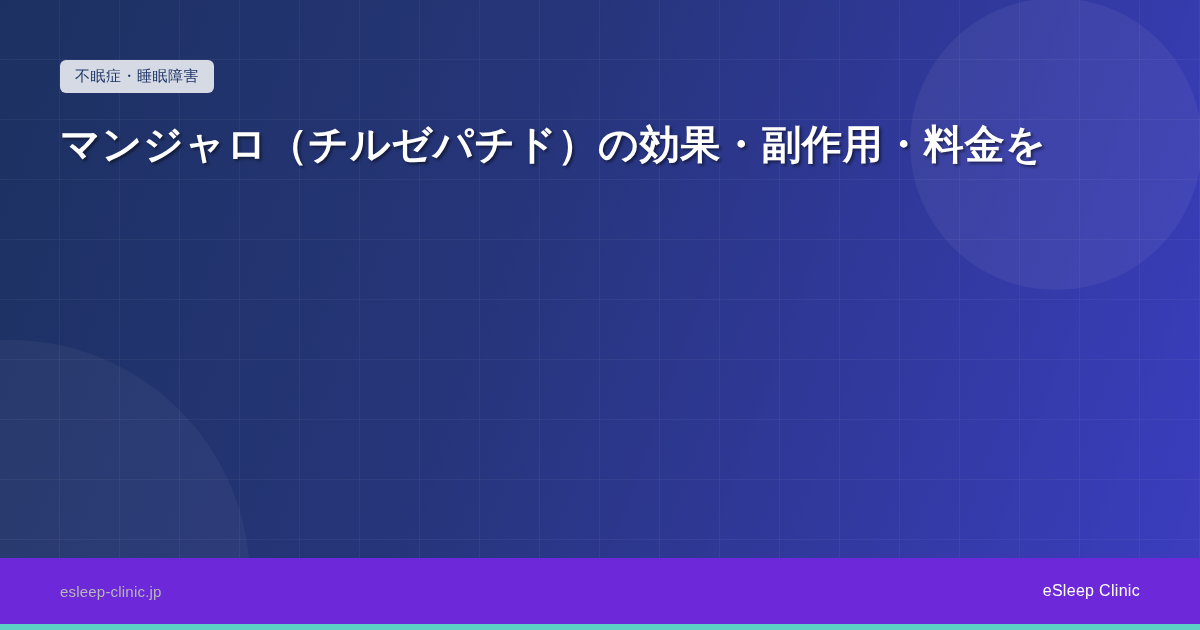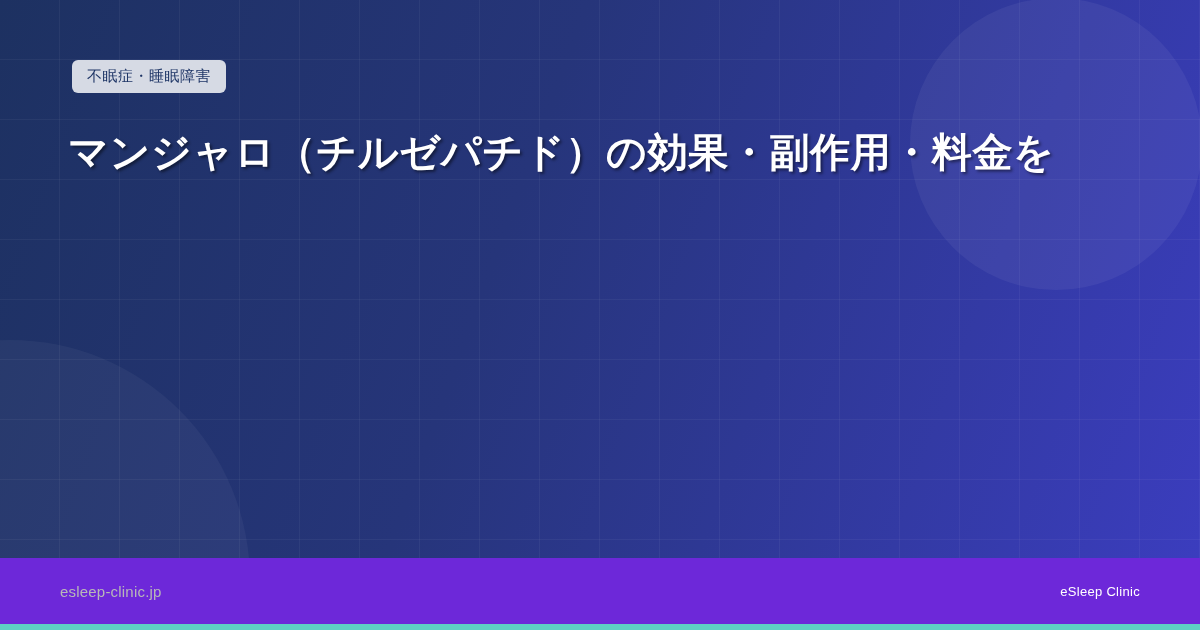--- a/index.html
+++ b/index.html
@@ -70,30 +70,29 @@
     height: 33px;
     display: flex;
     align-items: center;
     padding: 0 15px;
     border-radius: 6px;
     background: #d6dae4;
     color: #1e3566;
     font-size: 15px;
     letter-spacing: 0.5px;
     white-space: nowrap;
-    margin-left: 12px;
   }
 
   
   .title {
     position: absolute;
     left: 60px;
     top: 114px;
     width: 1090px;
-    margin: 8px;
+    margin: 0;
     color: #ffffff;
     font-size: 40px;
     font-weight: bold;
     line-height: 61px;
     letter-spacing: 0.6px;
     text-shadow: 2px 2px 3px rgba(0,0,0,0.48);
   }
   .title .line { display: block; white-space: nowrap; }
 
   
@@ -112,21 +111,21 @@
   }
 
   .site-url {
     color: #b8b8b8;
     font-size: 15px;
     letter-spacing: 0.2px;
   }
 
   .site-brand {
     color: #ffffff;
-    font-size: 13px;
+    font-size: 16px;
     letter-spacing: 0.3px;
   }
 
   .accent-bar {
     position: absolute;
     left: 0;
     top: 624px;
     width: 1200px;
     height: 6px;
     background: #5ecfc4;

